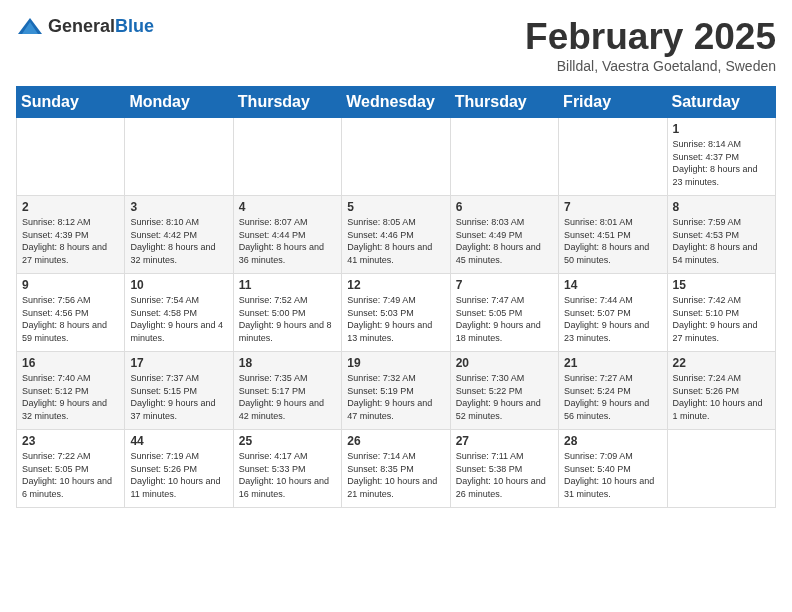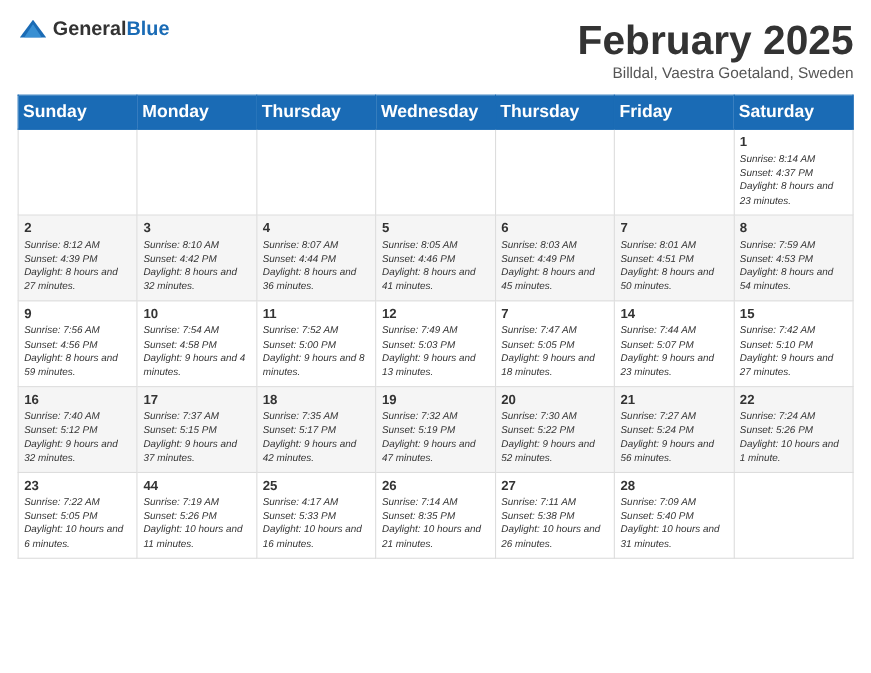--- a/index.html
+++ b/index.html
@@ -76,21 +76,20 @@
     .day-number {
       font-size: 12px;
       font-weight: bold;
       display: block;
       margin-bottom: 2px;
     }
     .day-info {
       font-size: 9px;
       line-height: 1.4;
       color: #333;
-      font-style: italic;
     }
     .empty-cell {
       background: #f9f9f9;
     }
     .week-row td {
       height: 78px;
     }
   </style>
 </head>
 <body>

